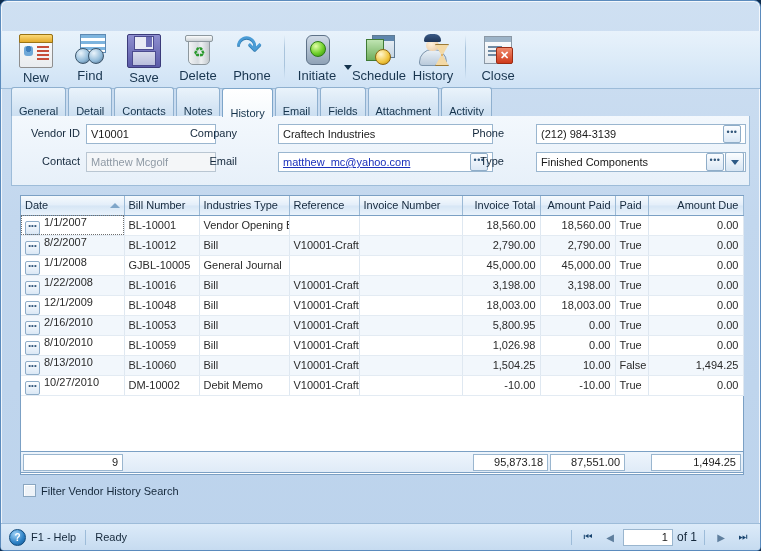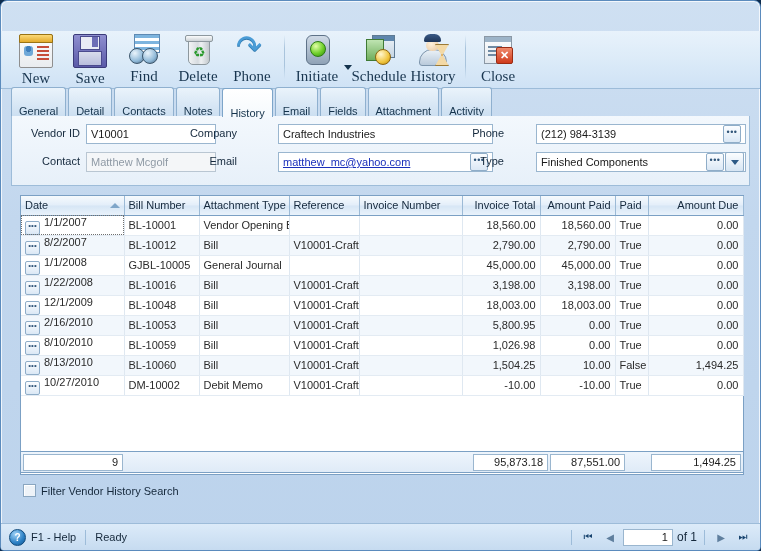--- a/index.html
+++ b/index.html
@@ -75,21 +75,21 @@
     position: absolute; left: 0; top: 30px; right: 0; height: 58px;
     background: linear-gradient(to bottom, #e8f2fb 0%, #dcebf8 50%, #cfe2f5 100%);
     border-bottom: 1px solid #9dbcd9;
     display: flex; align-items: flex-start; padding-left: 8px; box-sizing: border-box;
   }
   .tbtn {
     width: 54px; height: 56px;
     display: flex; flex-direction: column; align-items: center; justify-content: flex-start;
     padding-top: 3px; box-sizing: border-box; position: relative;
   }
-  .tbtn .lbl { font-size: 15px; color: #18354f; margin-top: 2px; font-family: Liberation Serif, serif; }
+  .tbtn .lbl { font-size: 13px; color: #18354f; margin-top: 2px; }
   .ticon { width: 32px; height: 32px; position: relative; }
   .tsep {
     width: 1px; height: 44px; margin: 4px 5px 0 5px;
     background: linear-gradient(to bottom, rgba(255,255,255,0) 0%, #a9c4dc 30%, #a9c4dc 70%, rgba(255,255,255,0) 100%);
   }
   .dropcaret {
     width: 0; height: 0; align-self: center; margin-top: 16px;
     border-left: 4px solid transparent; border-right: 4px solid transparent;
     border-top: 5px solid #13334d;
   }
@@ -314,33 +314,33 @@
   <div class="toolbar">
 
     <div class="tbtn">
       <div class="ticon ic-new">
           <div class="lines"></div>
         </div>
       <div class="lbl">New</div>
     </div>
 
     <div class="tbtn">
-      <div class="ticon ic-save">
-          <div class="shutter"></div>
-        </div>
-      <div class="lbl">Save</div>
-    </div>
-
-    <div class="tbtn">
       <div class="ticon ic-find">
         <div class="paper"></div>
           <div class="b1"></div>
           <div class="b2"></div>
       </div>
       <div class="lbl">Find</div>
+    </div>
+
+    <div class="tbtn">
+      <div class="ticon ic-save">
+          <div class="shutter"></div>
+        </div>
+      <div class="lbl">Save</div>
     </div>
 
     <div class="tbtn">
       <div class="ticon ic-del">
         <div class="can"></div>
           <div class="lid"></div>
           <div class="rec">♻</div>
       </div>
       <div class="lbl">Delete</div>
     </div>
@@ -457,21 +457,21 @@
           <col style="width:33px">
           <col style="width:95px">
       </colgroup>
       <thead>
         <tr>
           <th>
             <span>Date</span>
             <span class="sortarrow"></span>
           </th>
           <th>Bill Number</th>
-          <th>Attachment Type</th>
+          <th>Industries Type</th>
           <th>Reference</th>
           <th>Invoice Number</th>
           <th class="num">Invoice Total</th>
           <th class="num">Amount Paid</th>
           <th>Paid</th>
           <th class="num">Amount Due</th>
         </tr>
       </thead>
       <tbody>
         <tr class="first">

